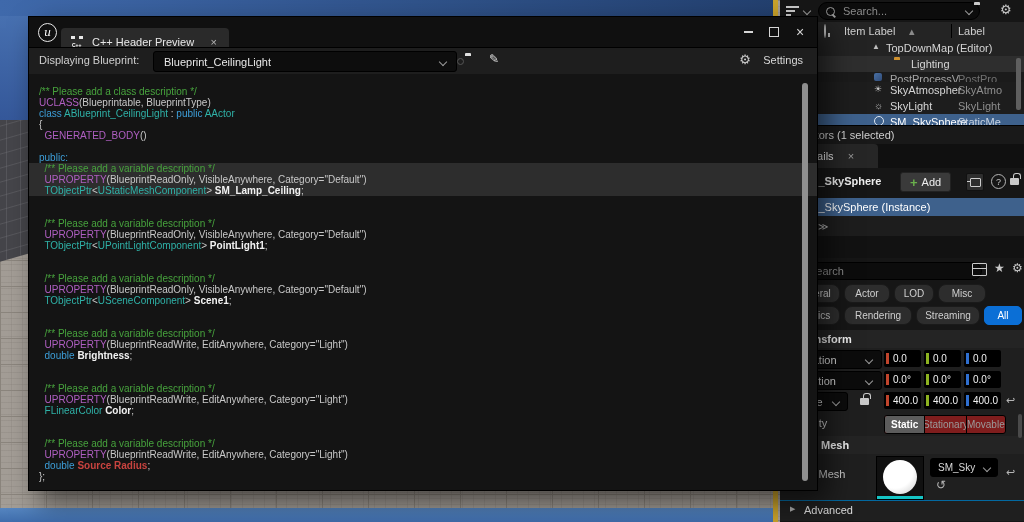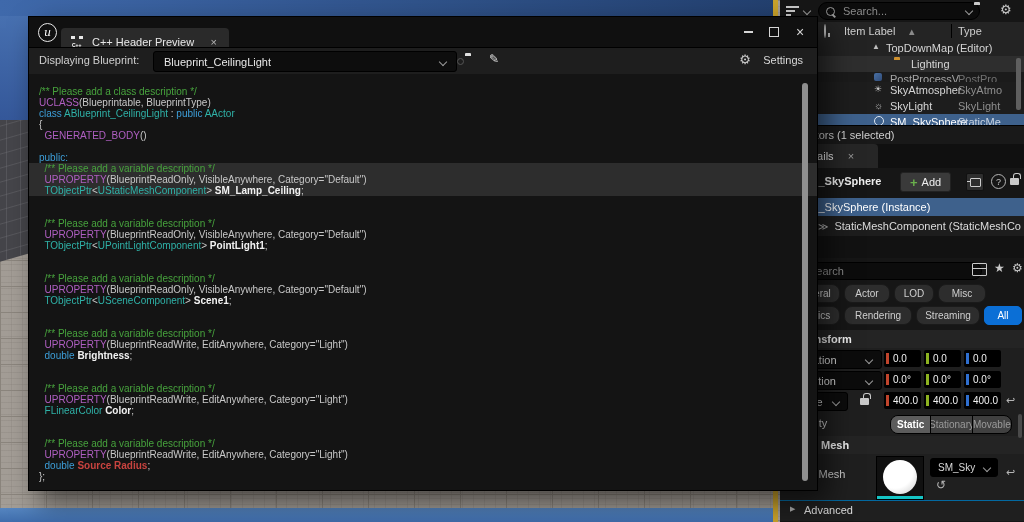--- a/index.html
+++ b/index.html
@@ -49,21 +49,21 @@
   .lock::before{content:"";position:absolute;top:-5px;left:3px;width:6px;height:5px;border:1.5px solid #c9c9c9;border-bottom:none;border-radius:3px 3px 0 0;}
   .chip{height:17px;border-radius:8px;background:#2d2d2d;border:1px solid #1a1a1a;color:#cfcfcf;font-size:10px;
         display:flex;align-items:center;justify-content:center;position:absolute;top:0;}
   .chip.active{background:#0b6fd6;color:#fff;border-color:#0b6fd6;border-radius:5px;}
   .secthdr{background:#242424;border-bottom:1px solid #000;color:#ededed;font-weight:bold;}
   .prow{background:#1f1f1f;border-bottom:1px solid #161616;}
   .lblbox{background:#0c0c0c;border:1px solid #000;border-radius:3px;display:flex;align-items:center;color:#d8d8d8;height:17px;}
   .nf{height:17px;background:#000;border-radius:2px;display:flex;align-items:center;color:#f2f2f2;font-size:10px;overflow:hidden;position:absolute;top:2px;width:37px;}
   .nf .bar{width:3px;height:11px;margin:0 4px 0 2px;flex:none;}
   .bar.r{background:#c0442c;} .bar.g{background:#8db320;} .bar.b{background:#2f6fd0;}
-  .seg{display:flex;background:#404040;border:1px solid #000;border-radius:8px;overflow:hidden;height:17px;margin-left:6px;}
+  .seg{display:flex;background:#7f1d1d;border:1px solid #000;border-radius:3px;overflow:hidden;height:17px;}
   .seg span{display:flex;align-items:center;justify-content:center;color:#9a9a9a;font-size:10px;overflow:hidden;white-space:nowrap;}
   .seg .on{background:#5c5c5c;color:#fff;font-weight:bold;}
   .thumb{width:46px;height:42px;background:#101010;border:1px solid #000;position:relative;}
   .thumb .sphere{position:absolute;left:6px;top:3px;width:34px;height:34px;border-radius:50%;
         background:radial-gradient(circle at 35% 30%,#ffffff 55%,#c9c9c9);}
   .thumb .teal{position:absolute;left:0;bottom:0;width:100%;height:3px;background:#15c4c4;}
   .resetico{color:#b5b5b5;font-size:11px;}
   .scrollthumb{background:#5f5f5f;border-radius:2px;}
   
   .win{left:28px;top:16px;width:788px;height:473px;background:#181818;border:1px solid #000;
@@ -119,21 +119,21 @@
     <span class="chev"></span>
   </div>
   <div class="abs" style="left:194px;top:5px;"><span class="foldicon"></span></div>
   <div class="abs gear" style="left:220px;top:3px;">⚙</div>
 
   <div class="abs hdrrow" style="left:0;top:22px;width:244px;height:18px;">
     <span class="abs pin" style="left:44px;top:3px;"></span>
     <span class="abs" style="left:64px;top:3px;">Item Label</span>
     <span class="abs" style="left:129px;top:3px;color:#8a8a8a;">▴</span>
     <span class="abs" style="left:171px;top:2px;width:1px;height:14px;background:#000;"></span>
-    <span class="abs" style="left:178px;top:3px;">Type</span>
+    <span class="abs" style="left:178px;top:3px;">Label</span>
   </div>
 
   <div class="abs orow" style="left:0;top:40px;width:244px;height:16px;background:#232323;">
     <span class="abs" style="left:92px;top:2px;font-size:8px;color:#bdbdbd;">▲</span>
     <span class="abs" style="left:106px;top:2px;">TopDownMap (Editor)</span>
   </div>
   <div class="abs orow" style="left:0;top:56px;width:244px;height:16px;background:#2e2e2e;">
     <span class="abs" style="left:114px;top:4px;"><span class="foldicon orange" style="width:11px;height:7px;"></span></span>
     <span class="abs" style="left:131px;top:2px;">Lighting</span>
   </div>
@@ -181,21 +181,20 @@
       </div>
     <div class="abs qmark" style="left:211px;top:6px;">?</div>
     <div class="abs lock" style="left:230px;top:4px;"></div>
   </div>
 
   <div class="abs sel nowrap" style="left:0;top:198px;width:244px;height:18px;font-size:11px;display:flex;align-items:center;">
     <span style="margin-left:22px;">SM_SkySphere (Instance)</span>
   </div>
   <div class="abs nowrap" style="left:0;top:216px;width:244px;height:20px;background:#1d1d1d;display:flex;align-items:center;color:#ddd;">
     <span style="margin-left:38px;color:#bbb;font-size:10px;">≫</span>
-    <span style="margin-left:6px;">StaticMeshComponent (StaticMeshCo</span>
   </div>
   <div class="abs" style="left:0;top:236px;width:244px;height:22px;background:#121212;"></div>
 
   <div class="abs" style="left:0;top:258px;width:244px;height:26px;background:#161616;">
     <div class="abs pill" style="left:4px;top:4px;width:182px;height:16px;padding:0 7px;gap:6px;">
       <span class="mag"></span>
       <input placeholder="Search" style="">
     </div>
     <span class="abs" style="left:192px;top:5px;width:13px;height:11px;border:1.3px solid #c9c9c9;border-radius:1px;background:linear-gradient(#c9c9c9 1.3px,transparent 1.3px) 0 4px/100% 100% no-repeat;"></span>
     <span class="abs" style="left:214px;top:3px;color:#c9c9c9;font-size:12px;">★</span>

